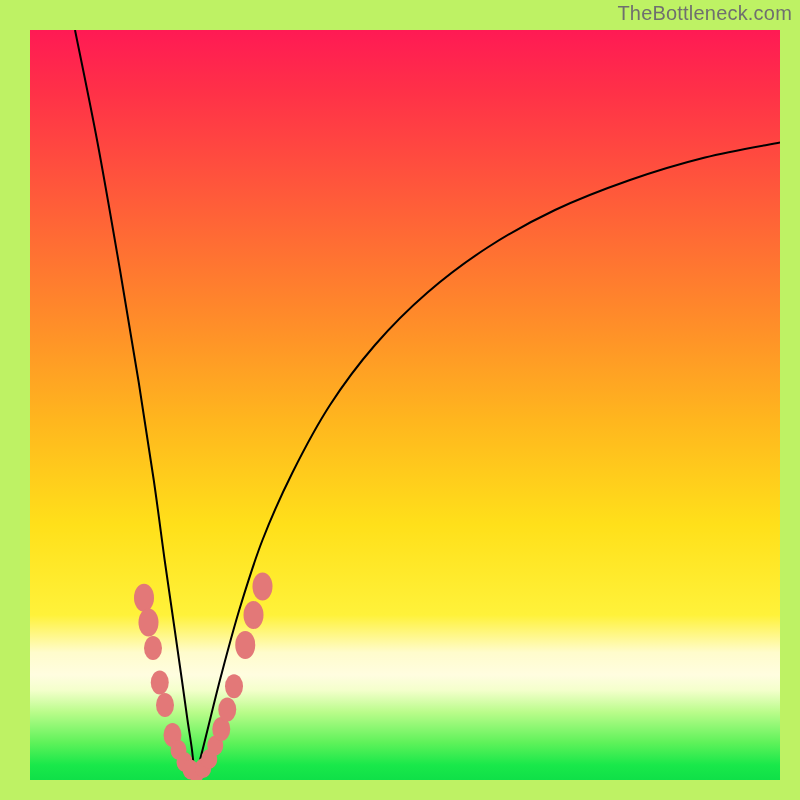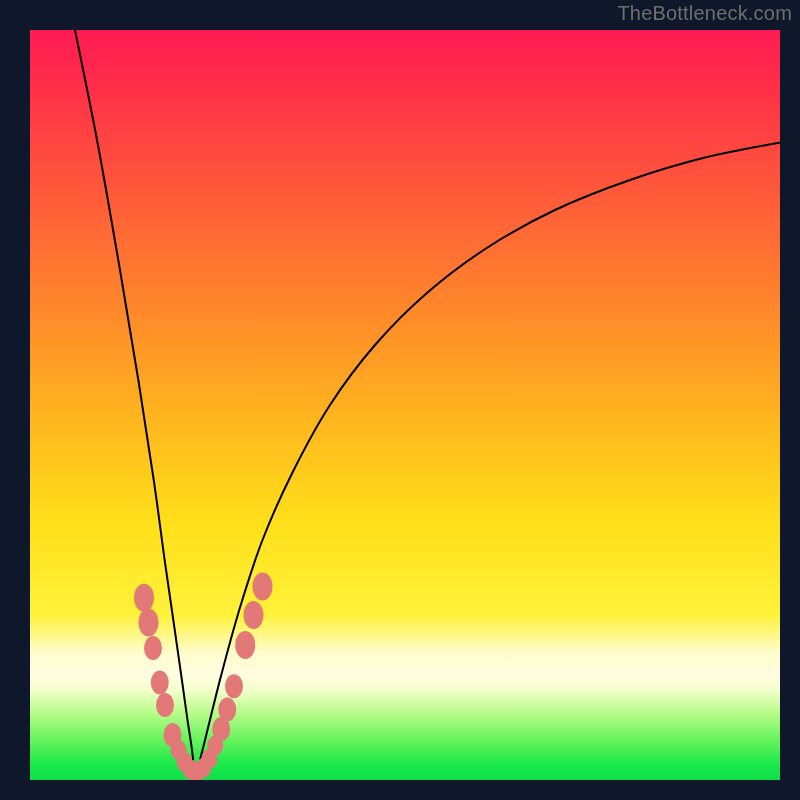--- a/index.html
+++ b/index.html
@@ -9,21 +9,21 @@
     height: 800px;
     background: #000;
     overflow: hidden;
   }
   .frame {
     position: absolute;
     left: 0;
     top: 0;
     width: 800px;
     height: 800px;
-    background: #0f172a;
+    background: #bef264;
   }
   .plot {
     position: absolute;
     left: 30px;
     top: 30px;
     width: 750px;
     height: 750px;
     
     background: linear-gradient(
       to bottom,

